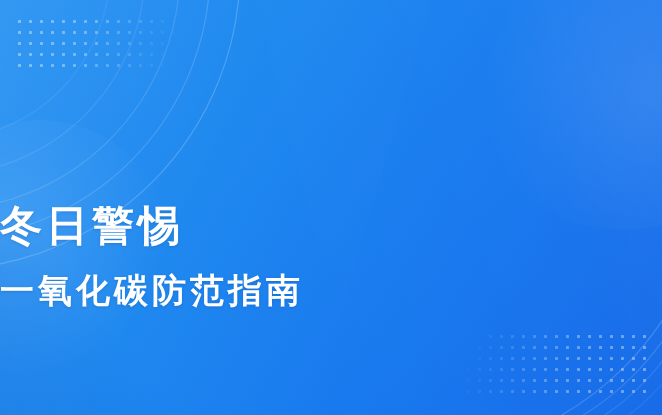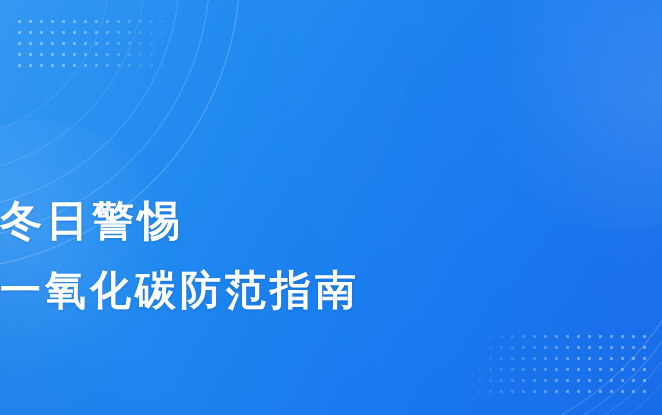--- a/index.html
+++ b/index.html
@@ -119,21 +119,21 @@
     margin-top: 48px;
   }
   .title-line {
     color: #ffffff;
     font-weight: bold;
     letter-spacing: 4px;
     text-shadow: 0 1px 3px rgba(0,40,100,0.18);
     white-space: nowrap;
   }
   .line1 { font-size: 42px; }
-  .line2 { font-size: 41px; }
+  .line2 { font-size: 34px; }
 </style>
 </head>
 <body>
 
 <div id="banner">
 
   <div class="blob blob-a"></div>
   <div class="blob blob-b"></div>
 
   <div class="sweep"></div>

